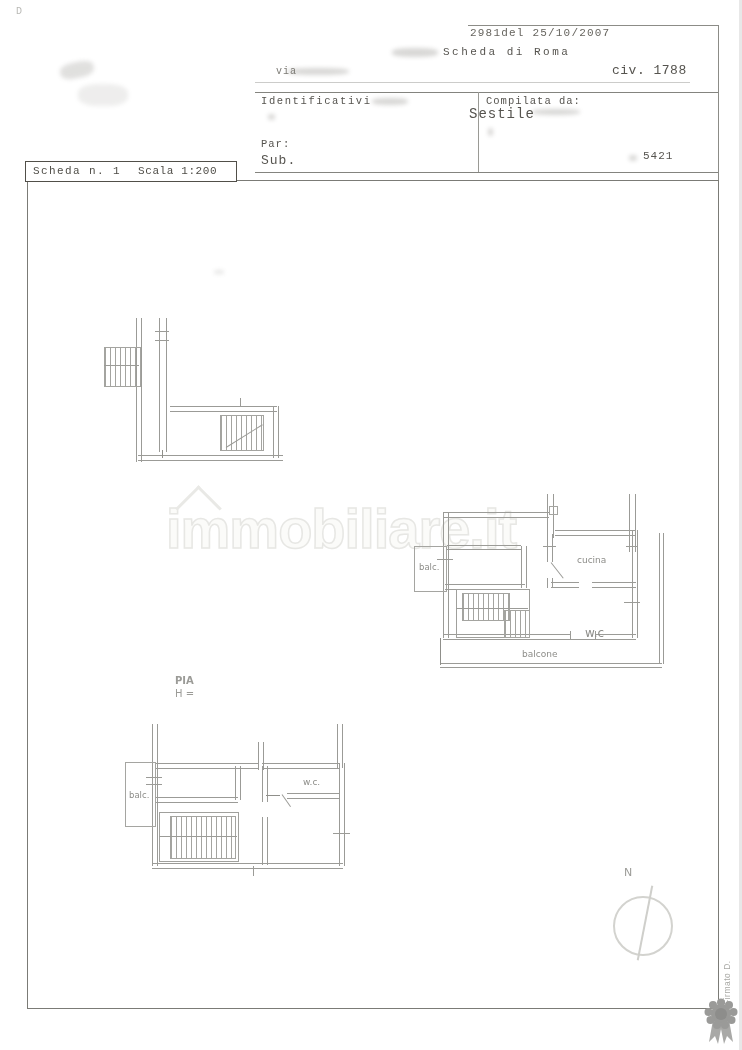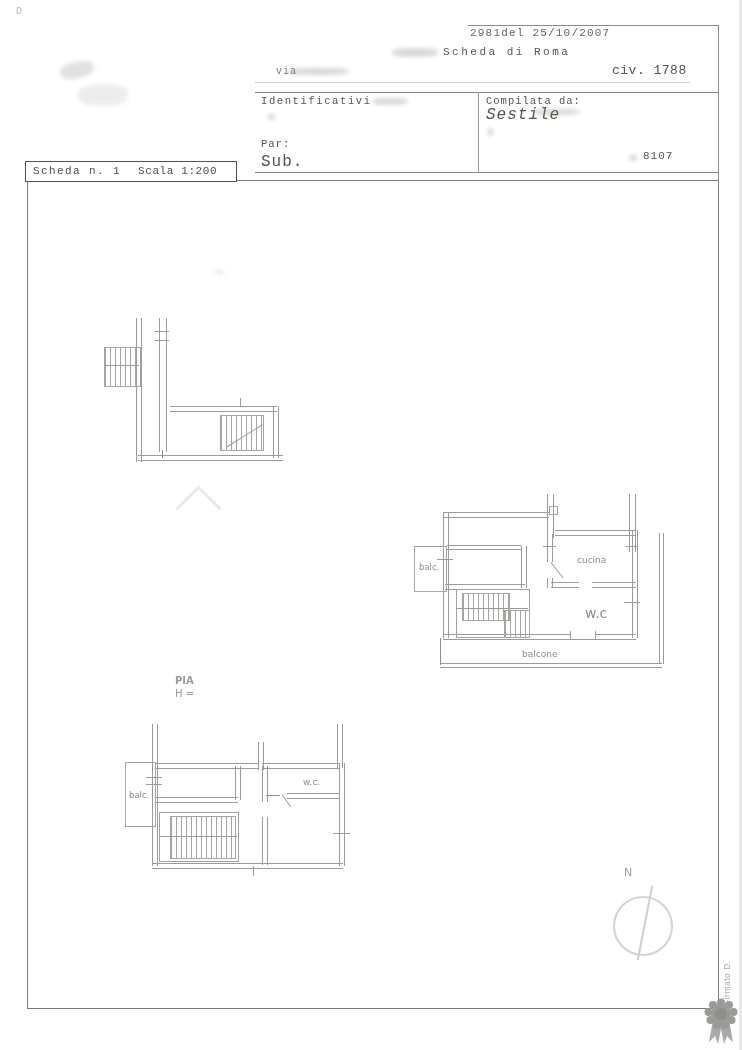--- a/index.html
+++ b/index.html
@@ -70,37 +70,38 @@
 
   <div class="hl" style="left:255px;top:92px;width:463px;background:#84847f;"></div>
   <div class="vl" style="left:478px;top:92px;height:80px;background:#9a9a95;"></div>
   <div class="hl" style="left:255px;top:172px;width:463px;background:#84847f;"></div>
 
   <div class="tw" style="left:261px;top:96px;font-size:10.5px;letter-spacing:1.6px;">Identificativi</div>
   <div class="smudge" style="left:372px;top:98px;width:36px;height:7px;"></div>
   <div class="smudge" style="left:268px;top:114px;width:7px;height:6px;"></div>
 
   <div class="tw" style="left:486px;top:96px;font-size:10.5px;letter-spacing:1px;">Compilata da:</div>
-  <div class="tw" style="left:486px;top:107px;font-size:16px;letter-spacing:1px;font-style:italic;">Sestile</div>
+  <div class="tw" style="left:469px;top:107px;font-size:14px;letter-spacing:1px;">Sestile</div>
   <div class="smudge" style="left:532px;top:109px;width:48px;height:6px;"></div>
   <div class="smudge" style="left:488px;top:128px;width:5px;height:8px;"></div>
 
   <div class="tw" style="left:261px;top:139px;font-size:10.5px;letter-spacing:1px;">Par:</div>
-  <div class="tw" style="left:261px;top:154px;font-size:16px;letter-spacing:1px;">Sub.</div>
+  <div class="tw" style="left:261px;top:154px;font-size:13px;letter-spacing:1px;">Sub.</div>
 
   <div class="smudge" style="left:629px;top:155px;width:8px;height:6px;"></div>
-  <div class="tw" style="left:643px;top:150px;font-size:11px;letter-spacing:1px;">8107</div>
+  <div class="tw" style="left:643px;top:150px;font-size:11px;letter-spacing:1px;">5421</div>
 
   <div id="sheet-box">
     <span class="tw" style="left:7px;top:3px;font-size:11px;letter-spacing:1.4px;color:#4f4d47;">Scheda n. 1</span>
     <span class="tw" style="left:112px;top:3px;font-size:11px;letter-spacing:.6px;color:#4f4d47;">Scala 1:200</span>
   </div>
 
   <div id="frame"></div>
 
+  <div id="wm-text">immobiliare.it</div>
   <div id="wm-roof"></div>
 
   <div class="smudge" style="left:214px;top:270px;width:10px;height:4px;opacity:.18;"></div>
 
   <div class="dwv plan" style="left:136px;top:318px;width:4px;height:144px;"></div>
   <div class="dwv plan" style="left:159px;top:318px;width:6px;height:134px;"></div>
   <div class="tick plan" style="left:155px;top:331px;width:14px;height:1px;"></div>
   <div class="tick plan" style="left:155px;top:340px;width:14px;height:1px;"></div>
   <div class="hv plan" style="left:104px;top:347px;width:35px;height:38px;"></div>
   <div class="tick plan" style="left:104px;top:365px;width:35px;height:1px;"></div>
@@ -144,21 +145,21 @@
   <div class="abs plan" style="left:570px;top:634px;width:26px;height:4px;background:#fff;"></div>
   <div class="tick plan" style="left:570px;top:631px;width:1px;height:9px;"></div>
   <div class="tick plan" style="left:595px;top:631px;width:1px;height:9px;"></div>
 
   <div class="box plan" style="left:456px;top:589px;width:72px;height:47px;border-color:#a0a09c;"></div>
   <div class="hv plan" style="left:462px;top:593px;width:46px;height:26px;"></div>
   <div class="hv plan" style="left:504px;top:610px;width:24px;height:26px;"></div>
   <div class="tick plan" style="left:456px;top:608px;width:72px;height:1px;"></div>
 
   <div class="lbl plan" style="left:577px;top:556px;font-size:9px;">cucina</div>
-  <div class="lbl plan" style="left:585px;top:606px;font-size:14px;">w.c</div>
+  <div class="lbl plan" style="left:585px;top:627px;font-size:12px;">w.c</div>
   <div class="lbl plan" style="left:522px;top:650px;font-size:9px;text-align:right;">balcone</div>
 
   <div class="lbl plan" style="left:175px;top:676px;font-size:10px;color:#9b9b97;font-weight:bold;">PIA</div>
   <div class="lbl plan" style="left:175px;top:689px;font-size:10px;color:#9b9b97;">H =</div>
 
   <div class="dwv plan" style="left:152px;top:724px;width:4px;height:44px;"></div>
   <div class="dwv plan" style="left:258px;top:742px;width:4px;height:28px;"></div>
   <div class="dwv plan" style="left:337px;top:724px;width:4px;height:44px;"></div>
   <div class="dwh plan" style="left:156px;top:763px;width:102px;height:4px;"></div>
   <div class="dwh plan" style="left:262px;top:763px;width:77px;height:4px;"></div>

